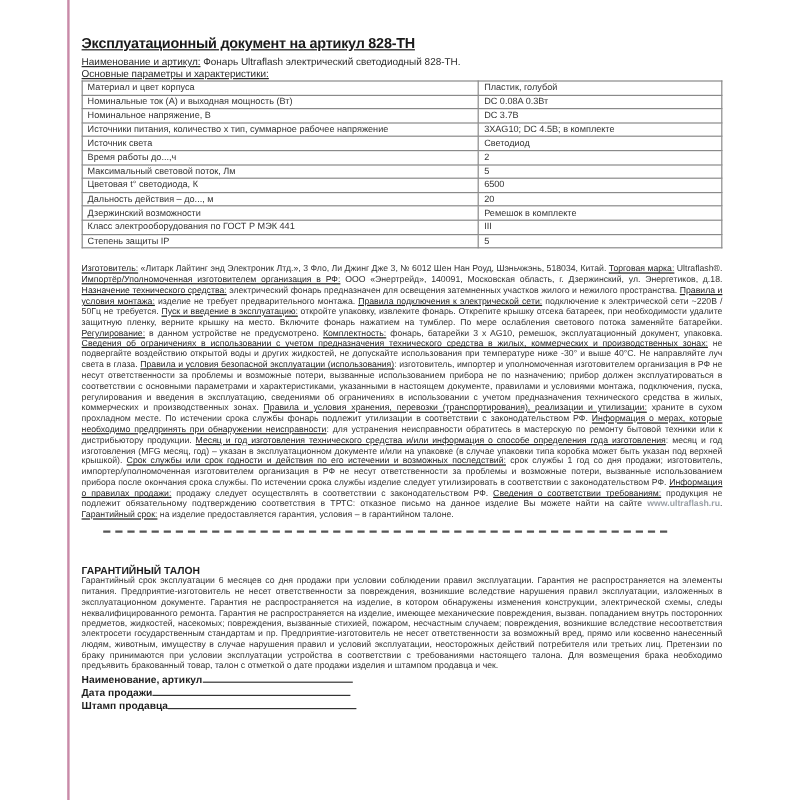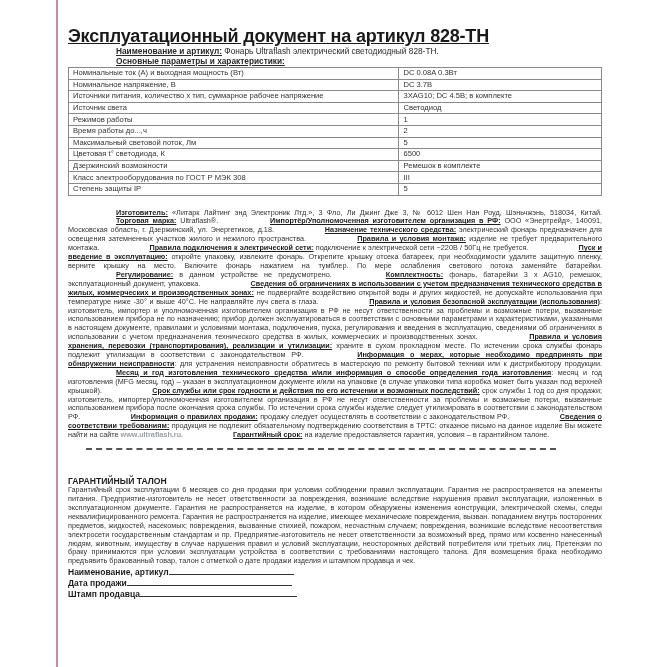--- a/index.html
+++ b/index.html
@@ -1,23 +1,23 @@
 <!DOCTYPE html>
 <html><head>
 <meta charset="utf-8">
 <style>
   html, body { margin:0; padding:0; background:#ffffff; }
   body { width:667px; height:667px; position:relative; overflow:hidden;
          font-family:"Liberation Sans", sans-serif; color:#2a2a2a; }
   .left-rule { position:absolute; left:56px; top:0; width:2px; height:667px; background:#c98aa8; }
   .page { position:absolute; left:68px; top:26px; width:534px; }
-  .title { font-size:18px; font-weight:bold; text-decoration:underline; color:#1a1a1a;
+  .title { font-size:12px; font-weight:bold; text-decoration:underline; color:#1a1a1a;
            letter-spacing:-0.2px; line-height:20px; margin:0; }
   .line { font-size:8.3px; line-height:10px; }
-  .lbl { font-weight:bold; text-decoration:underline;margin-left:48px; }
+  .lbl { font-weight:normal; text-decoration:underline; }
   table.params { border-collapse:collapse; width:100%; margin-top:1px; font-size:7.6px; }
   table.params td { border:1px solid #8a8a8a; padding:0 4px; height:10.6px; line-height:10px; color:#333; }
   table.params td.k { width:62%; }
   .body-text { font-size:7.25px; line-height:8.9px; text-align:justify; margin-top:13px; color:#333; }
   .body-text .lbl { color:#1e1e1e; }
   .link { color:#9aa0a6;font-weight:bold; }
   .cut { margin:8px 0 0 18px; width:470px; border-top:2px dashed #555; height:0; }
   .g-title { font-size:8.6px; font-weight:bold; margin-top:26px; color:#1e1e1e; }
   .g-text { font-size:7.25px; line-height:8.9px; text-align:justify; color:#333; }
   .field { font-size:8.5px; font-weight:bold; margin-top:0; line-height:10px; color:#1e1e1e; }
@@ -31,57 +31,61 @@
 <div class="page">
   <h1 class="title">Эксплуатационный документ на артикул 828-TH</h1>
   <div class="line">
     <span class="lbl">Наименование и артикул:</span><span> Фонарь Ultraflash электрический светодиодный 828-TH.</span>
   </div>
   <div class="line lbl">Основные параметры и характеристики:</div>
 
   <table class="params">
     <tbody id="params-body">
         <tr>
+          <td class="k">Материал и цвет корпуса</td>
+          <td>Пластик, голубой</td>
+        </tr>
+        <tr>
           <td class="k">Номинальные ток (А) и выходная мощность (Вт)</td>
           <td>DC 0.08A  0.3Вт</td>
         </tr>
         <tr>
           <td class="k">Номинальное напряжение, В</td>
           <td>DC 3.7В</td>
         </tr>
         <tr>
           <td class="k">Источники питания, количество х тип, суммарное рабочее напряжение</td>
           <td>3XAG10; DC 4.5В; в комплекте</td>
         </tr>
         <tr>
           <td class="k">Источник света</td>
           <td>Светодиод</td>
         </tr>
         <tr>
-          <td class="k">Режимов работы</td>
-          <td>1</td>
-        </tr>
-        <tr>
           <td class="k">Время работы до...,ч</td>
           <td>2</td>
         </tr>
         <tr>
           <td class="k">Максимальный световой поток, Лм</td>
           <td>5</td>
         </tr>
         <tr>
           <td class="k">Цветовая t° светодиода, К</td>
           <td>6500</td>
         </tr>
         <tr>
+          <td class="k">Дальность действия – до..., м</td>
+          <td>20</td>
+        </tr>
+        <tr>
           <td class="k">Дзержинский возможности</td>
           <td>Ремешок в комплекте</td>
         </tr>
         <tr>
-          <td class="k">Класс электрооборудования по ГОСТ Р МЭК 308</td>
+          <td class="k">Класс электрооборудования по ГОСТ Р МЭК 441</td>
           <td>III</td>
         </tr>
         <tr>
           <td class="k">Степень защиты IP</td>
           <td>5</td>
         </tr>
       </tbody>
   </table>
 
   <div class="body-text" id="sections"><span class="lbl">Изготовитель:</span><span> «Литарк Лайтинг энд Электроник Лтд.», 3 Фло, Ли Джинг Дже 3, № 6012 Шен Нан Роуд, Шэньчжэнь, 518034, Китай. </span><span class="lbl">Торговая марка:</span><span> Ultraflash®. </span><span class="lbl">Импортёр/Уполномоченная изготовителем организация в РФ:</span><span> ООО «Энертрейд», 140091, Московская область, г. Дзержинский, ул. Энергетиков, д.18. </span><span class="lbl">Назначение технического средства:</span><span> электрический фонарь предназначен для освещения затемненных участков жилого и нежилого пространства. </span><span class="lbl">Правила и условия монтажа:</span><span> изделие не требует предварительного монтажа. </span><span class="lbl">Правила подключения к электрической сети:</span><span> подключение к электрической сети ~220В / 50Гц не требуется. </span><span class="lbl">Пуск и введение в эксплуатацию:</span><span> откройте упаковку, извлеките фонарь. Открепите крышку отсека батареек, при необходимости удалите защитную пленку, верните крышку на место. Включите фонарь нажатием на тумблер. По мере ослабления светового потока заменяйте батарейки. </span><span class="lbl">Регулирование:</span><span> в данном устройстве не предусмотрено. </span><span class="lbl">Комплектность:</span><span> фонарь, батарейки 3 x AG10, ремешок, эксплуатационный документ, упаковка. </span><span class="lbl">Сведения об ограничениях в использовании с учетом предназначения технического средства в жилых, коммерческих и производственных зонах:</span><span> не подвергайте воздействию открытой воды и других жидкостей, не допускайте использования при температуре ниже -30° и выше 40°С. Не направляйте луч света в глаза. </span><span class="lbl">Правила и условия безопасной эксплуатации (использования)</span><span>: изготовитель, импортер и уполномоченная изготовителем организация в РФ не несут ответственности за проблемы и возможные потери, вызванные использованием прибора не по назначению; прибор должен эксплуатироваться в соответствии с основными параметрами и характеристиками, указанными в настоящем документе, правилами и условиями монтажа, подключения, пуска, регулирования и введения в эксплуатацию, сведениями об ограничениях в использовании с учетом предназначения технического средства в жилых, коммерческих и производственных зонах. </span><span class="lbl">Правила и условия хранения, перевозки (транспортирования), реализации и утилизации:</span><span> храните в сухом прохладном месте. По истечении срока службы фонарь подлежит утилизации в соответствии с законодательством РФ. </span><span class="lbl">Информация о мерах, которые необходимо предпринять при обнаружении неисправности</span><span>: для устранения неисправности обратитесь в мастерскую по ремонту бытовой техники или к дистрибьютору продукции. </span><span class="lbl">Месяц и год изготовления технического средства и/или информация о способе определения года изготовления</span><span>: месяц и год изготовления (MFG месяц, год) – указан в эксплуатационном документе и/или на упаковке (в случае упаковки типа коробка может быть указан под верхней крышкой). </span><span class="lbl">Срок службы или срок годности и действия по его истечении и возможных последствий:</span><span> срок службы 1 год со дня продажи; изготовитель, импортер/уполномоченная изготовителем организация в РФ не несут ответственности за проблемы и возможные потери, вызванные использованием прибора после окончания срока службы. По истечении срока службы изделие следует утилизировать в соответствии с законодательством РФ. </span><span class="lbl">Информация о правилах продажи:</span><span> продажу следует осуществлять в соответствии с законодательством РФ. </span><span class="lbl">Сведения о соответствии требованиям:</span><span> продукция не подлежит обязательному подтверждению соответствия в ТРТС: отказное письмо на данное изделие Вы можете найти на сайте </span><a class="link">www.ultraflash.ru</a>. <span class="lbl">Гарантийный срок:</span><span> на изделие предоставляется гарантия, условия – в гарантийном талоне.</span></div>

